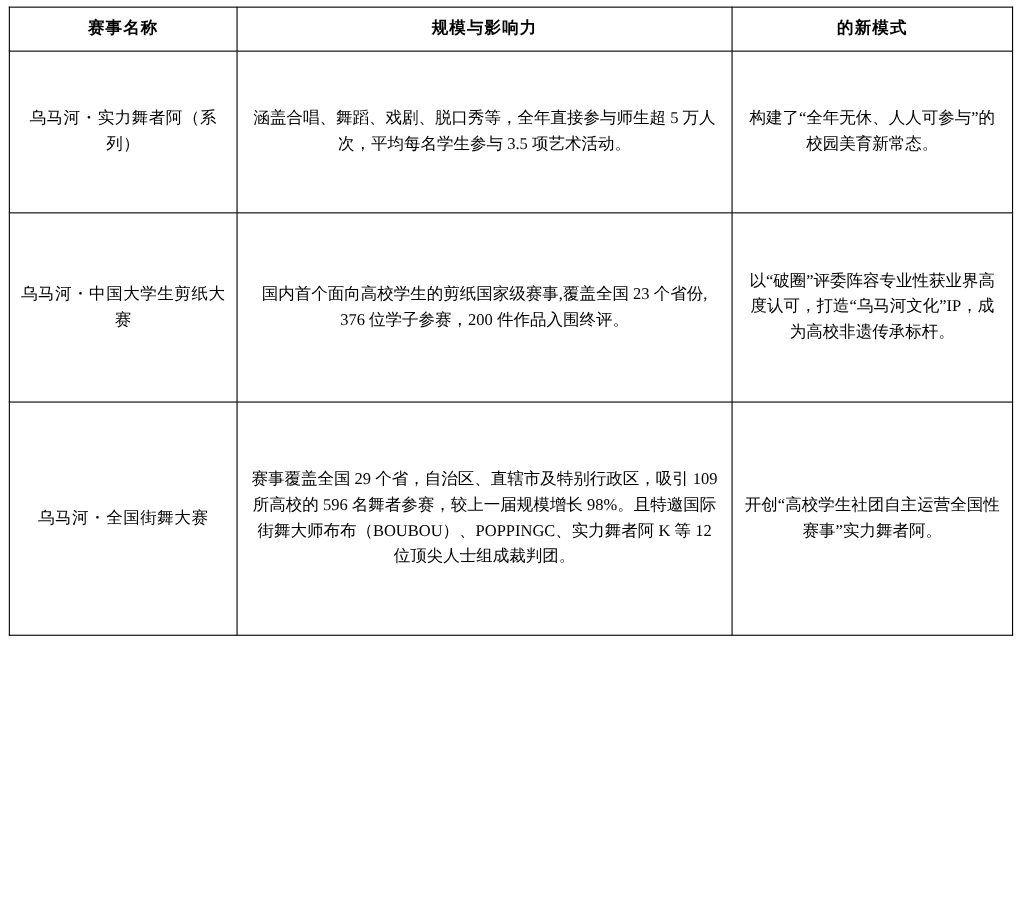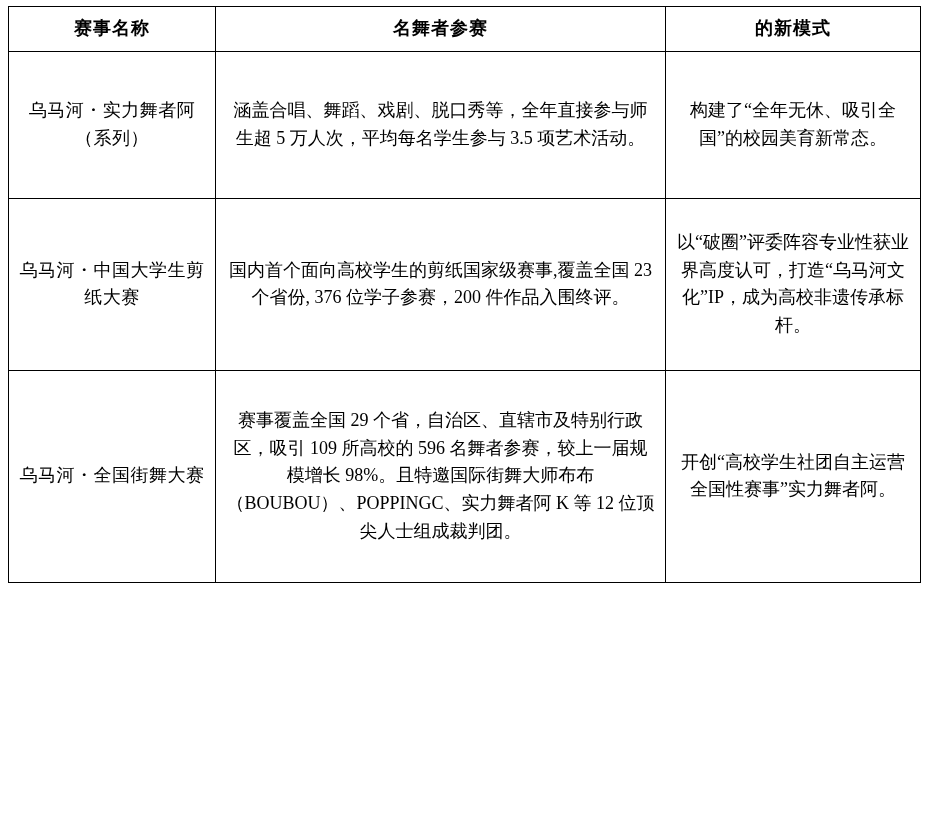--- a/index.html
+++ b/index.html
@@ -26,21 +26,21 @@
     table-layout: fixed;
     background: #ffffff;
   }
   table.event-table td,
   table.event-table th {
     border: 1.5px solid #000000;
     vertical-align: middle;
     text-align: center;
     padding: 8px 10px;
     line-height: 1.55;
-    font-size: 18px;
+    font-size: 15px;
     word-break: break-word;
   }
   thead th {
     font-weight: bold;
     font-size: 23px;
     padding: 12px 8px;
     letter-spacing: 1px;
   }
   col.c0 { width: 207px; }
   col.c1 { width: 450px; }
@@ -71,29 +71,29 @@
 <div class="page">
   <table class="event-table">
     <colgroup>
       <col class="c0">
       <col class="c1">
       <col class="c2">
     </colgroup>
     <thead>
       <tr>
         <th>赛事名称</th>
-        <th>名舞者参赛</th>
+        <th>规模与影响力</th>
         <th>的新模式</th>
       </tr>
     </thead>
     <tbody>
       <tr class="r2">
         <td class="name-cell">乌马河・实力舞者阿（系列）</td>
         <td class="desc-cell">涵盖合唱、舞蹈、戏剧、脱口秀等，全年直接参与师生超 5 万人次，平均每名学生参与 3.5 项艺术活动。</td>
-        <td class="value-cell">构建了“全年无休、吸引全国”的校园美育新常态。</td>
+        <td class="value-cell">构建了“全年无休、人人可参与”的校园美育新常态。</td>
       </tr>
       <tr class="r3">
         <td class="name-cell">乌马河・中国大学生剪纸大赛</td>
         <td class="desc-cell">国内首个面向高校学生的剪纸国家级赛事,覆盖全国 23 个省份, 376 位学子参赛，200 件作品入围终评。</td>
         <td class="value-cell">以“破圈”评委阵容专业性获业界高度认可，打造“乌马河文化”IP，成为高校非遗传承标杆。</td>
       </tr>
       <tr class="r4">
         <td class="name-cell">乌马河・全国街舞大赛</td>
         <td class="desc-cell">赛事覆盖全国 29 个省，自治区、直辖市及特别行政区，吸引 109 所高校的 596 名舞者参赛，较上一届规模增长 98%。且特邀国际街舞大师布布（BOUBOU）、POPPINGC、实力舞者阿 K 等 12 位顶尖人士组成裁判团。</td>
         <td class="value-cell">开创“高校学生社团自主运营全国性赛事”实力舞者阿。</td>

